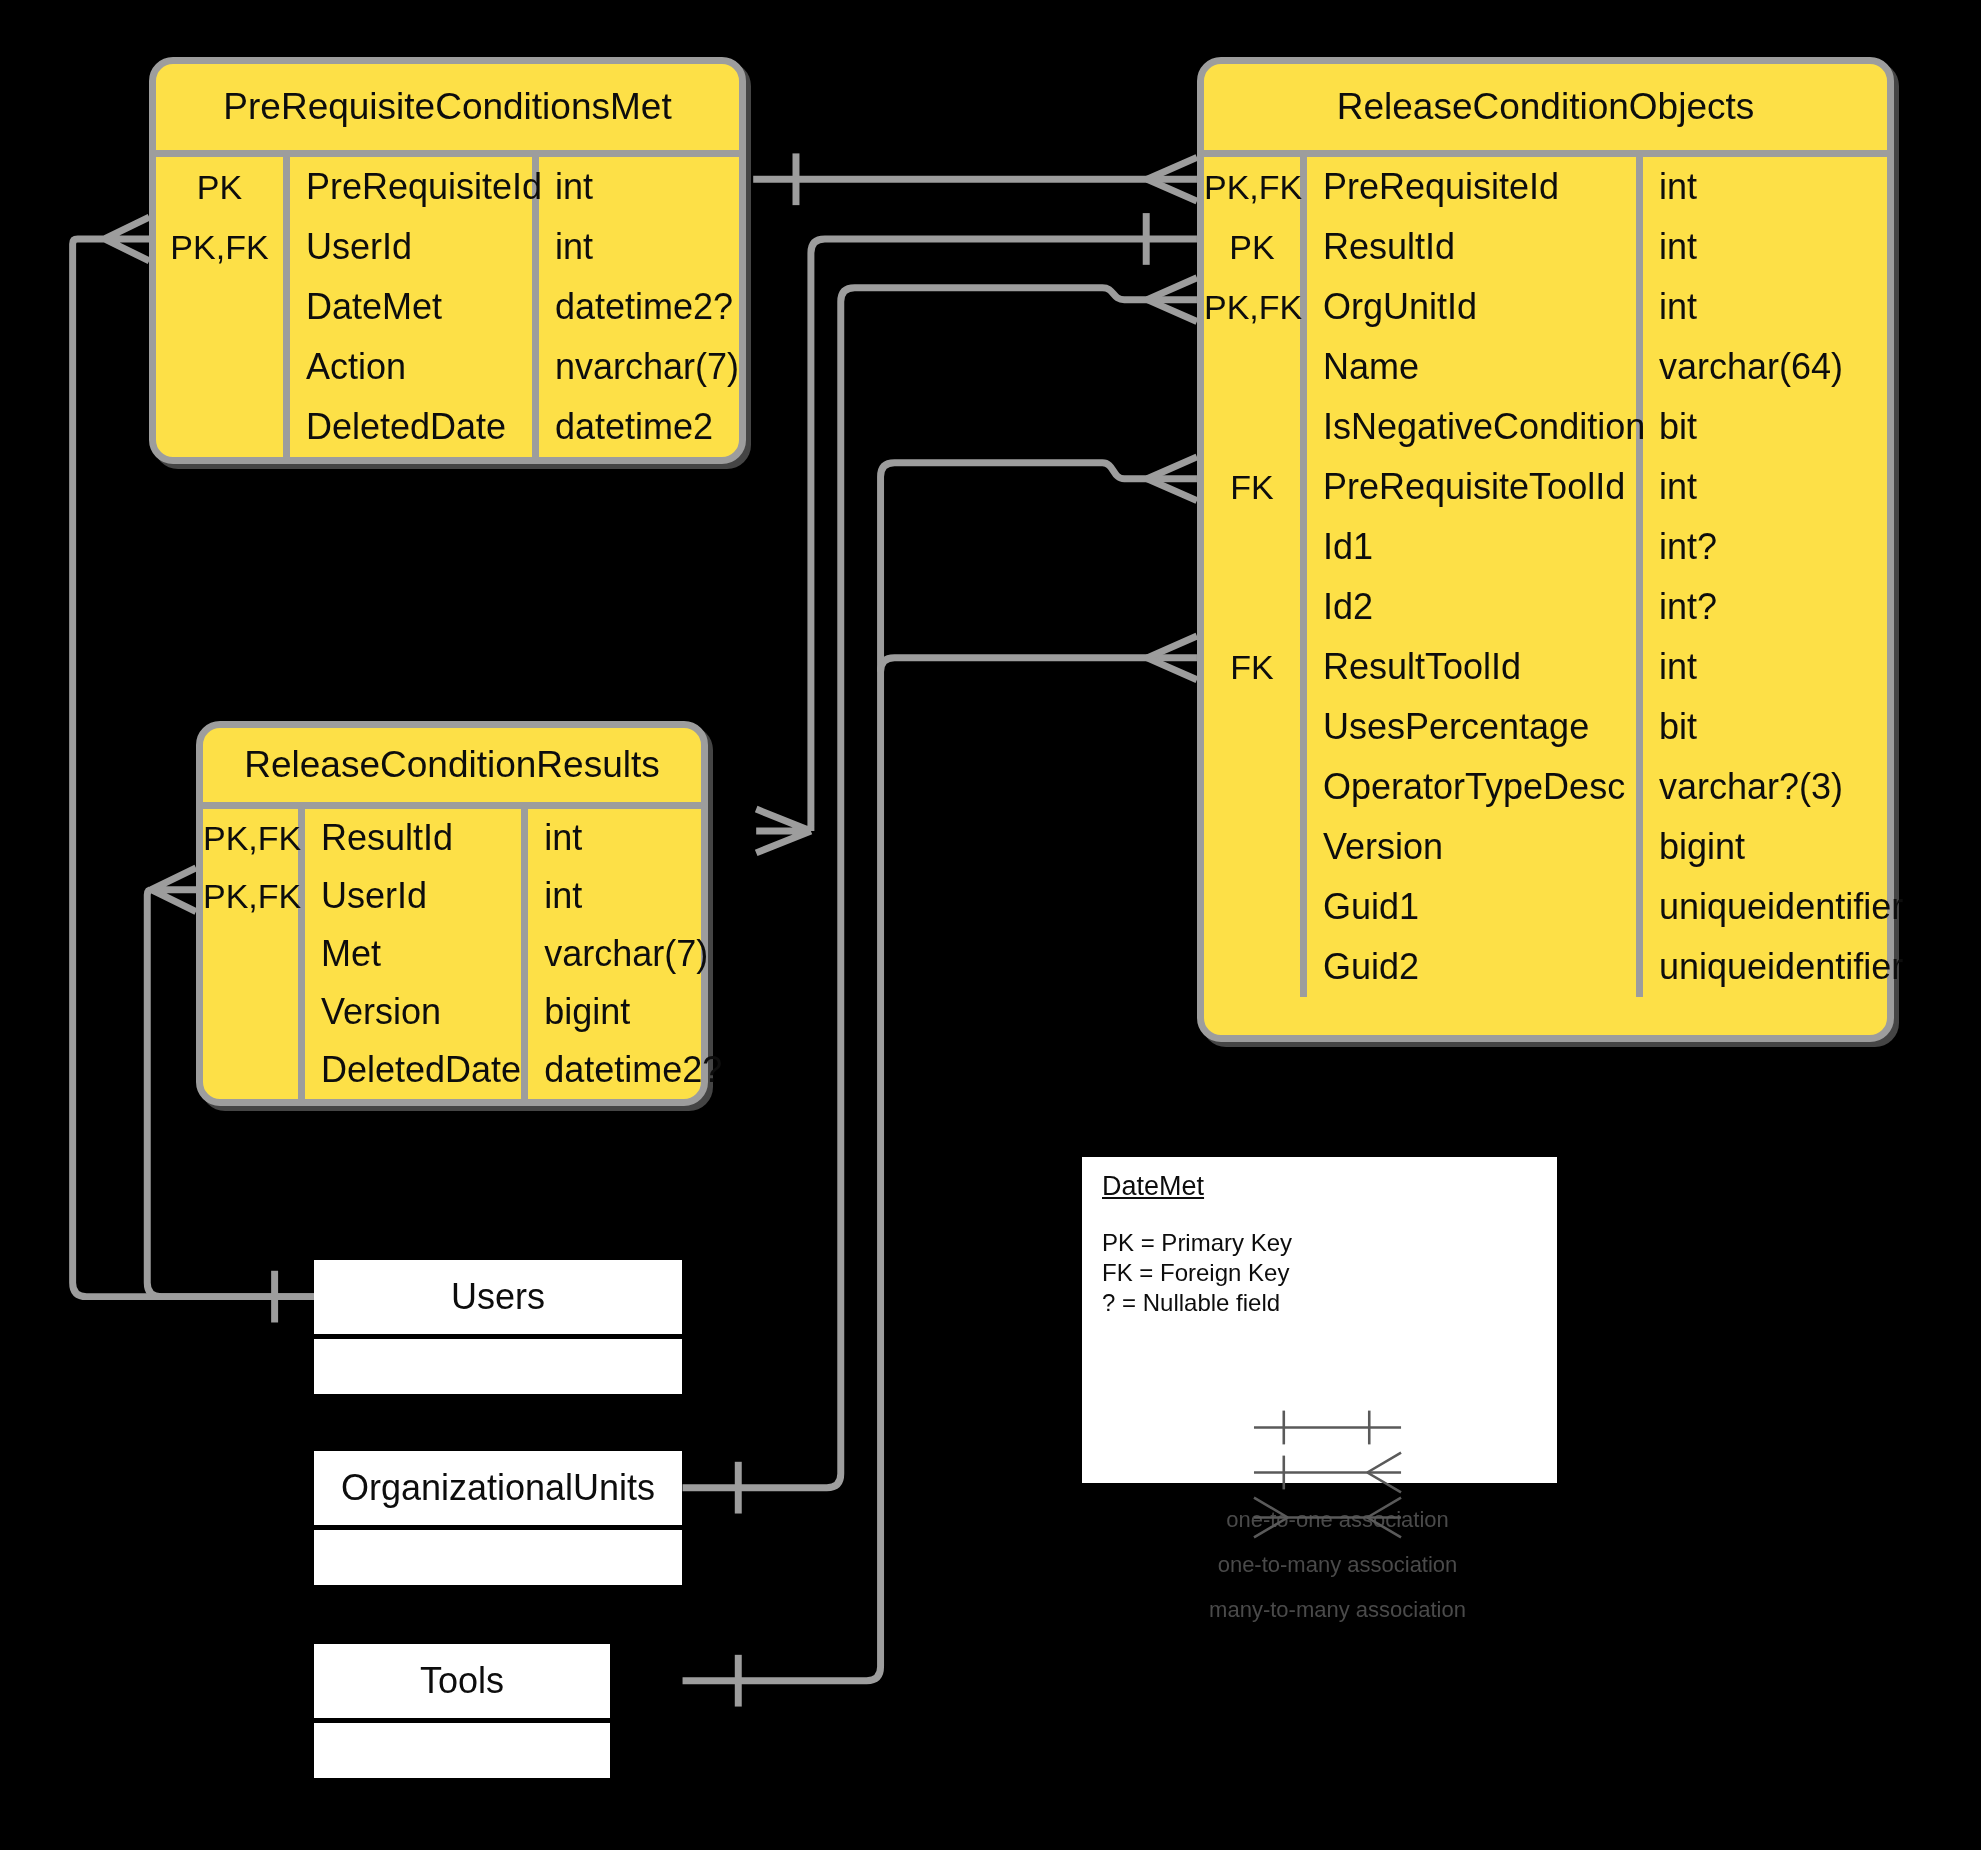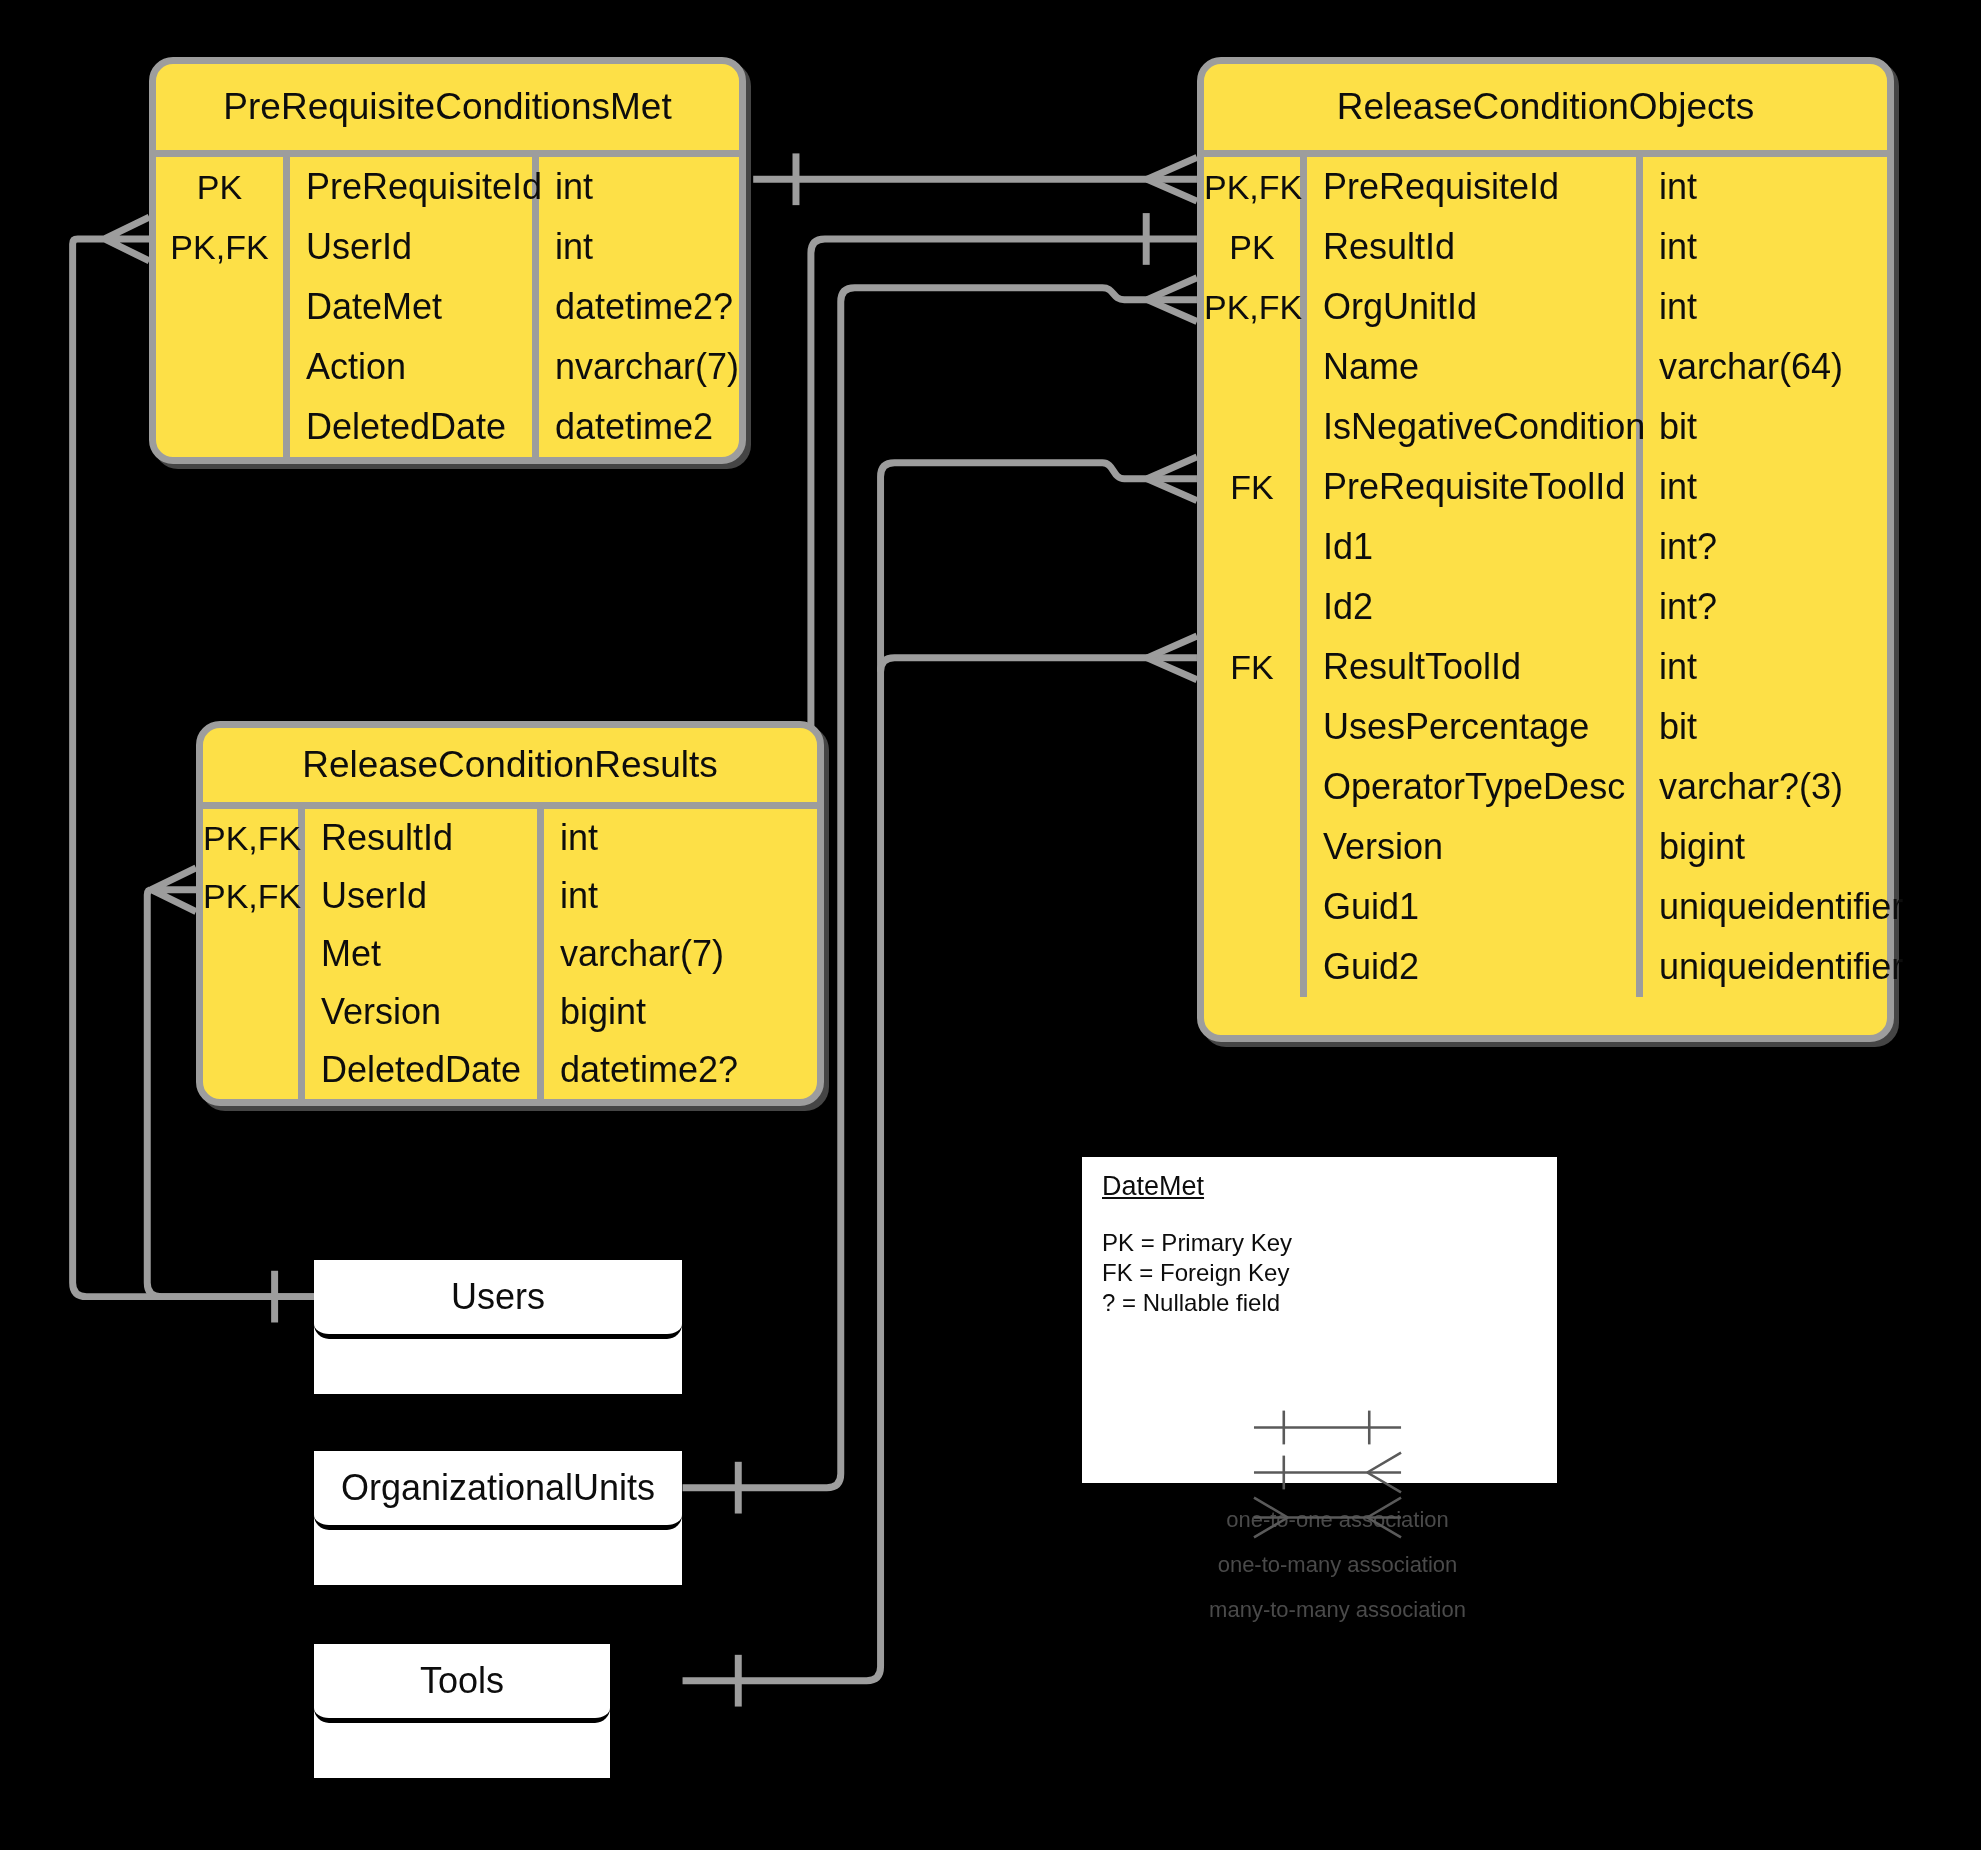--- a/index.html
+++ b/index.html
@@ -23,21 +23,21 @@
   .col-key{border-right:7px solid #9d9d9d;}
   .col-name{border-right:7px solid #9d9d9d;}
   .col-type{flex:1;}
   .cell{height:var(--rh);line-height:var(--rh);font-size:36px;white-space:nowrap;}
   .col-key .cell{text-align:center;font-size:34px;}
   .col-name .cell,.col-type .cell{padding-left:16px;}
   
   .tbl-sm{position:absolute;box-sizing:border-box;background:#fff;z-index:2;}
   .tbl-sm .sm-title{
     height:74px;display:flex;align-items:center;justify-content:center;
-    font-size:36px;border-bottom:5px solid #000;border-radius:15px;
+    font-size:36px;border-bottom:5px solid #000;
   }
   .tbl-sm .sm-body{height:55px;}
   
   #legend{
     position:absolute;left:1082px;top:1157px;width:475px;height:326px;
     box-sizing:border-box;background:#fff;z-index:2;padding:14px 0 0 20px;
   }
   #legend .lg-title{font-size:27px;text-decoration:underline;}
   #legend .lg-abbr{margin-top:26px;font-size:24px;line-height:30px;}
   #legend .lg-assoc{margin-top:30px;}
@@ -152,21 +152,21 @@
           <div class="cell">int</div>
           <div class="cell">bit</div>
           <div class="cell">varchar?(3)</div>
           <div class="cell">bigint</div>
           <div class="cell">uniqueidentifier</div>
           <div class="cell">uniqueidentifier</div>
         </div>
       </div>
   </div>
 
-  <div class="tbl" style="left:196px;top:721px;width:628px;--rh:58px;">
+  <div class="tbl" style="left:196px;top:721px;width:512px;--rh:58px;">
     <div class="tbl-title" style="height:74px;">ReleaseConditionResults</div>
     <div class="tbl-rows">
         <div class="col col-key" style="width: 102px;">
           <div class="cell">PK,FK</div>
           <div class="cell">PK,FK</div>
           <div class="cell"></div>
           <div class="cell"></div>
           <div class="cell"></div>
         </div>
         <div class="col col-name" style="width: 239px;">

